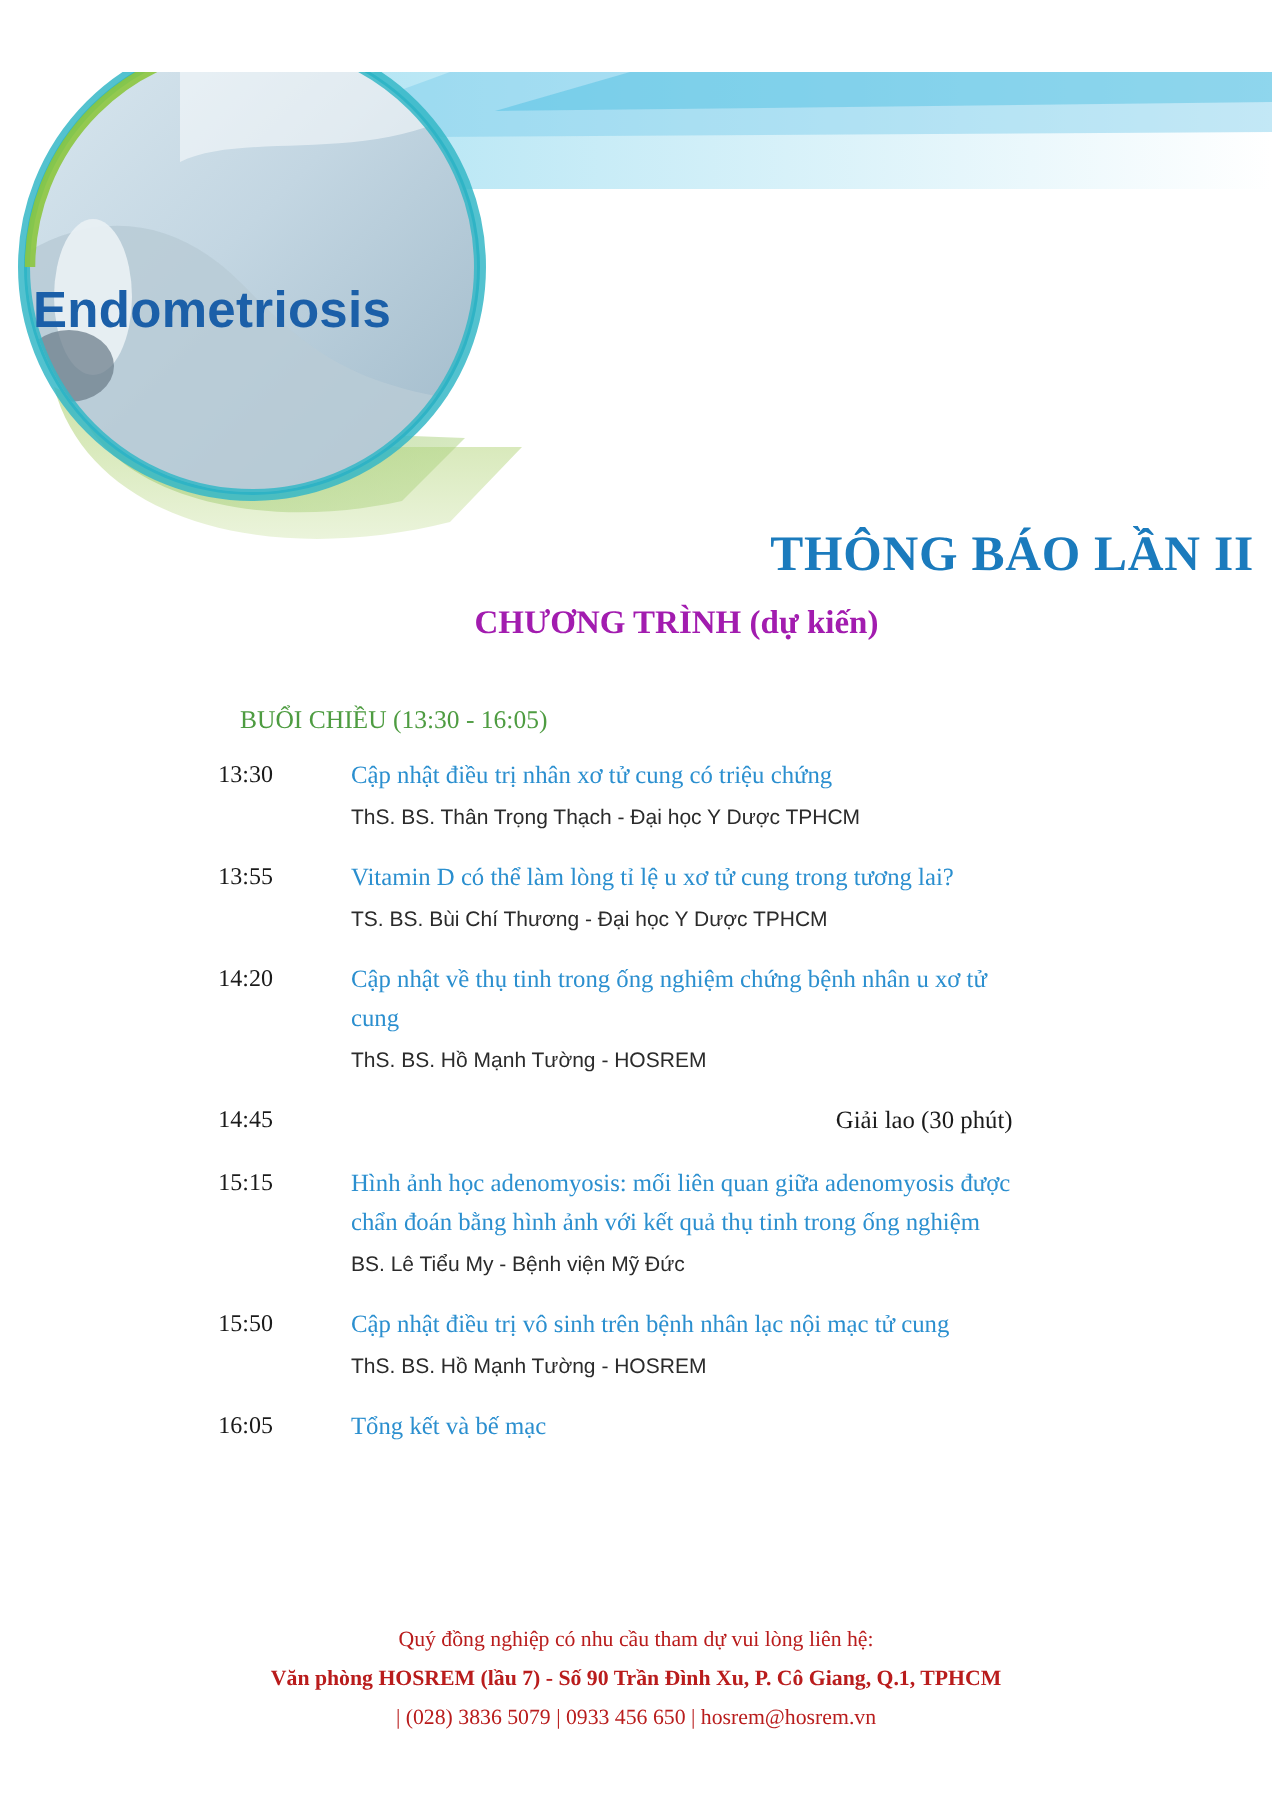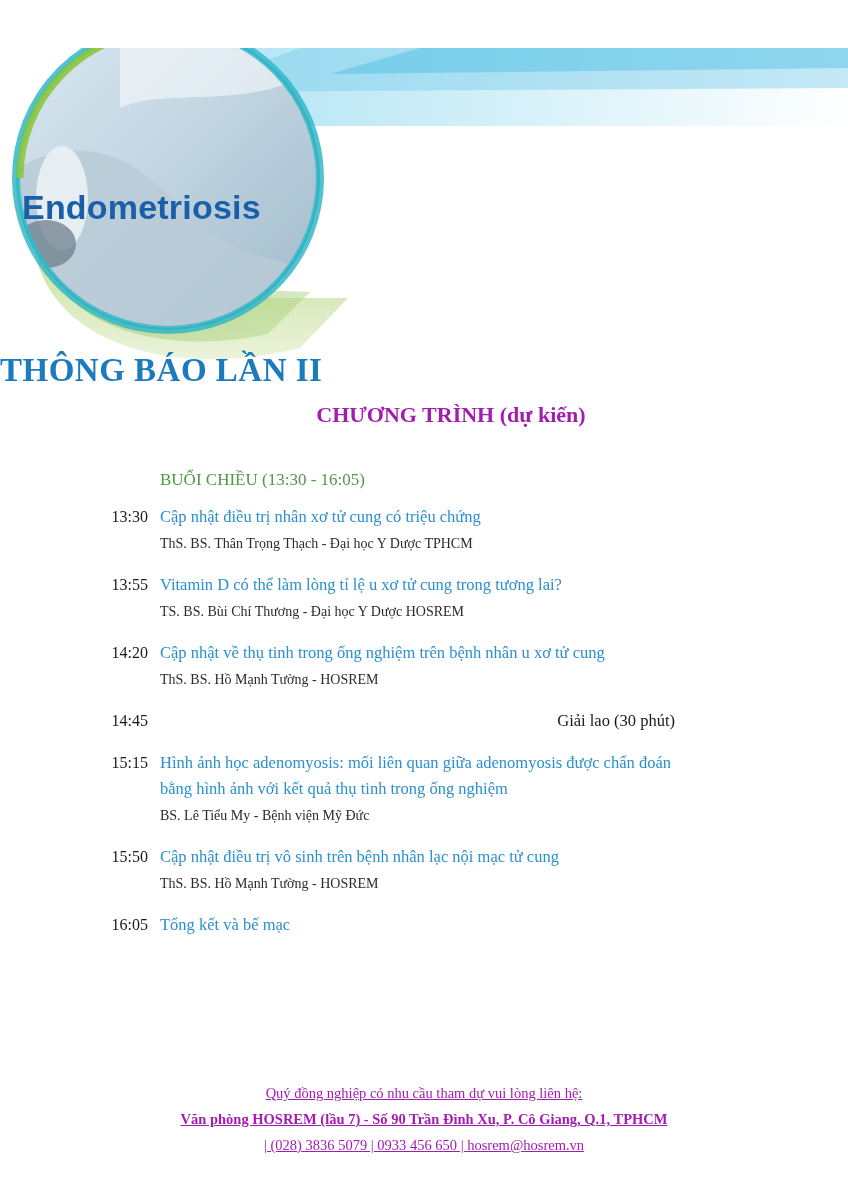--- a/index.html
+++ b/index.html
@@ -39,21 +39,21 @@
     letter-spacing: 0.2px;
     z-index: 6;
   }
 
   
   .doc-title {
     position: absolute;
     top: 352px;
     left: 0;
     width: 836px;
-    text-align: left;
+    text-align: right;
     font-family: "Liberation Serif", serif;
     font-weight: bold;
     font-size: 33px;
     color: #1b7bbd;
     letter-spacing: 0.5px;
   }
   .doc-subtitle {
     position: absolute;
     top: 402px;
     left: 0;
@@ -87,37 +87,39 @@
   }
   .row-time {
     width: 148px;
     text-align: right;
     padding-right: 12px;
     font-family: "Liberation Serif", serif;
     font-size: 16px;
     color: #1a1a1a;
     flex: 0 0 148px;
     line-height: 26px;
+    padding-left: 34px;
   }
   .row-body {
     flex: 1 1 auto;
     padding-right: 88px;
+    margin-left: 40px;
   }
   .row-title {
     font-family: "Liberation Serif", serif;
     font-size: 16.5px;
     color: #2b8fcf;
     line-height: 26px;
   }
   .row-title.plain {
     color: #1a1a1a;
     text-align: right;
   }
   .row-speaker {
-    font-family: Liberation Serif, serif;
+    font-family: Liberation Sans, sans-serif;
     font-size: 14px;
     color: #2b2b2b;
     line-height: 24px;
     margin-top: 2px;
     margin-bottom: 10px;
   }
   .row.no-speaker {
     margin-bottom: 16px;
   }
 
@@ -125,23 +127,22 @@
   .footer {
     position: absolute;
     bottom: 42px;
     left: 0;
     width: 848px;
     text-align: center;
   }
   .footer-line {
     font-family: "Liberation Serif", serif;
     font-size: 14.5px;
-    color: #a21caf;
+    color: #b91c1c;
     line-height: 26px;
-    text-decoration: underline;
   }
   .footer-line.bold {
     font-weight: bold;
   }
 </style>
 </head>
 <body>
 
 <div class="banner">
   <svg width="848" height="330" viewBox="0 0 848 330">
@@ -205,28 +206,28 @@
     <div class="row-body">
       <div class="row-title">Cập nhật điều trị nhân xơ tử cung có triệu chứng</div>
       <div class="row-speaker">ThS. BS. Thân Trọng Thạch - Đại học Y Dược TPHCM</div>
     </div>
   </div>
 
   <div class="row">
     <div class="row-time">13:55</div>
     <div class="row-body">
       <div class="row-title">Vitamin D có thể làm lòng tỉ lệ u xơ tử cung trong tương lai?</div>
-      <div class="row-speaker">TS. BS. Bùi Chí Thương - Đại học Y Dược HOSREM</div>
+      <div class="row-speaker">TS. BS. Bùi Chí Thương - Đại học Y Dược TPHCM</div>
     </div>
   </div>
 
   <div class="row">
     <div class="row-time">14:20</div>
     <div class="row-body">
-      <div class="row-title">Cập nhật về thụ tinh trong ống nghiệm trên bệnh nhân u xơ tử cung</div>
+      <div class="row-title">Cập nhật về thụ tinh trong ống nghiệm chứng bệnh nhân u xơ tử cung</div>
       <div class="row-speaker">ThS. BS. Hồ Mạnh Tường - HOSREM</div>
     </div>
   </div>
 
   <div class="row no-speaker">
     <div class="row-time">14:45</div>
     <div class="row-body">
       <div class="row-title plain">Giải lao (30 phút)</div>
     </div>
   </div>

